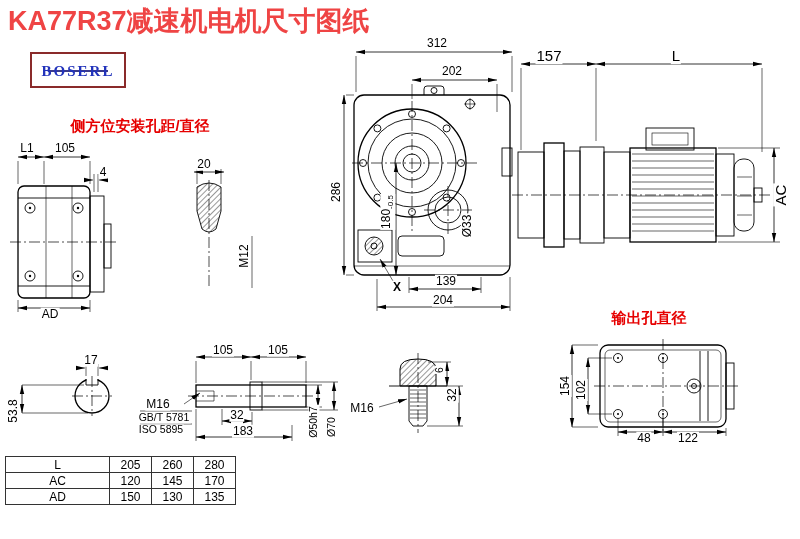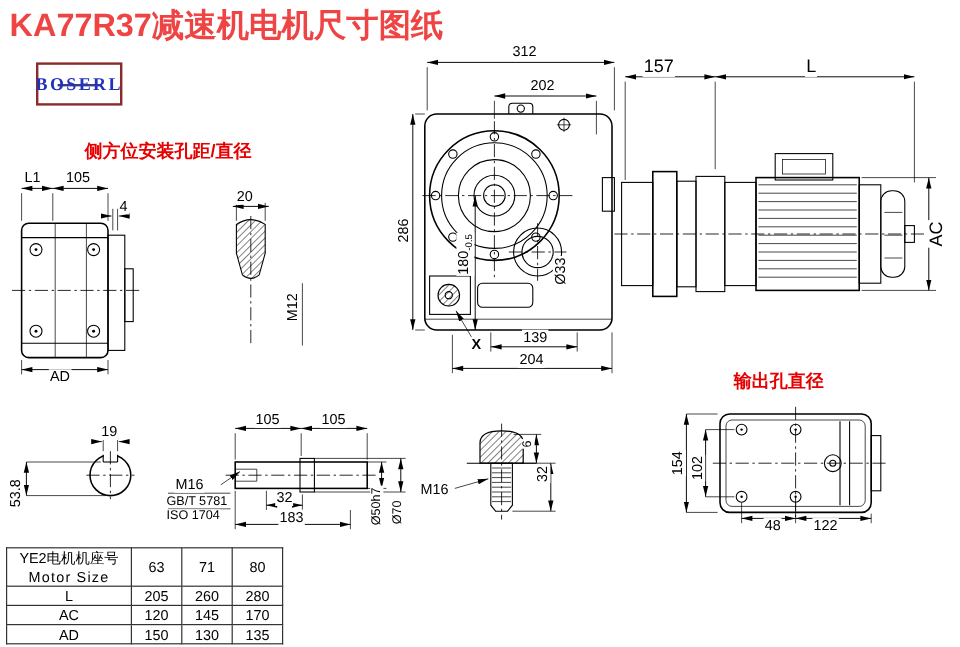--- a/index.html
+++ b/index.html
@@ -10,21 +10,21 @@
   
   .m{stroke:#000;stroke-width:1.3;fill:none}
   .t{stroke:#000;stroke-width:0.9;fill:none}
   .x{stroke:#000;stroke-width:0.6;fill:none}
   .c{stroke:#000;stroke-width:0.7;fill:none;stroke-dasharray:11 3 2 3}
   .dl{stroke:#000;stroke-width:0.8;fill:none;marker-start:url(#aS);marker-end:url(#aE)}
   .ae{marker-end:url(#aE)}
   .as{marker-start:url(#aS)}
   
   .title{position:absolute;left:8px;top:3px;font-size:27px;font-weight:bold;color:#ef4444;white-space:nowrap}
-  .logo{position:absolute;left:30px;top:52px;width:72px;height:30px;border:2px solid #8a2a2a;padding:16px;background:#fff}
+  .logo{position:absolute;left:30px;top:52px;width:96px;height:30px;border:2px solid #8a2a2a;padding:16px;background:#fff}
   .logo-inner{width:100%;height:100%;border:1px solid #3a3a8a;display:flex;align-items:center;justify-content:center;
     font-family:"Liberation Serif","DejaVu Serif",serif;font-weight:bold;font-size:15px;letter-spacing:2px;color:#2233bb}
   .red{position:absolute;transform:translate(-50%,-50%);color:#e60000;font-size:15px;font-weight:bold;white-space:nowrap;background:#fff;padding:0 2px}
   .d{position:absolute;transform:translate(-50%,-50%);font-size:12px;color:#000;white-space:nowrap;background:#fff;padding:0 1px;line-height:1.05}
   .d.dv{transform:translate(-50%,-50%) rotate(-90deg)}
   .big{font-size:15px;font-weight:normal}
   .lg{font-size:15px}
   .bold{font-weight:bold}
   .sm{font-size:10.5px}
   .tol{font-size:8px;vertical-align:-3px}
@@ -295,50 +295,41 @@
 <div class="d dv" style="left:244px;top:256px">M12</div>
 <div class="d" style="left:204px;top:164px">20</div>
 <div class="d bold" style="left:397px;top:287px">X</div>
 <div class="d" style="left:446px;top:281px">139</div>
 <div class="d" style="left:443px;top:300px">204</div>
 <div class="d" style="left:27px;top:148px">L1</div>
 <div class="d" style="left:65px;top:148px">105</div>
 <div class="d" style="left:103px;top:172px">4</div>
 <div class="d" style="left:50px;top:314px">AD</div>
 <div class="d dv lg" style="left:781px;top:195px">AC</div>
-<div class="d" style="left:91px;top:360px">19</div>
+<div class="d" style="left:91px;top:360px">17</div>
 <div class="d dv" style="left:13px;top:411px">53.8</div>
 <div class="d" style="left:223px;top:350px">105</div>
 <div class="d" style="left:278px;top:350px">105</div>
 <div class="d" style="left:158px;top:404px">M16</div>
 <div class="d sm" style="left:164px;top:418px">GB/T 5781</div>
-<div class="d sm" style="left:161px;top:430px">ISO 1704</div>
+<div class="d sm" style="left:161px;top:430px">ISO 5895</div>
 <div class="d" style="left:237px;top:415px">32</div>
 <div class="d" style="left:243px;top:431px">183</div>
 <div class="d dv sm" style="left:314px;top:422px">Ø50h7</div>
 <div class="d dv sm" style="left:332px;top:427px">Ø70</div>
 <div class="d" style="left:362px;top:408px">M16</div>
 <div class="d dv sm" style="left:440px;top:370px">6</div>
 <div class="d dv" style="left:452px;top:395px">32</div>
 <div class="d dv" style="left:565px;top:386px">154</div>
 <div class="d dv" style="left:581px;top:390px">102</div>
 <div class="d" style="left:644px;top:438px">48</div>
 <div class="d" style="left:688px;top:438px">122</div>
 
 <table class="spec">
   <tbody>
-    <tr>
-      <td class="h">
-        <div>YE2电机机座号</div>
-        <div class="en">Motor Size</div>
-      </td>
-      <td class="v">63</td>
-      <td class="v">71</td>
-      <td class="v">80</td>
-    </tr>
     <tr>
       <td class="h">L</td>
       <td class="v">205</td>
       <td class="v">260</td>
       <td class="v">280</td>
     </tr>
     <tr>
       <td class="h">AC</td>
       <td class="v">120</td>
       <td class="v">145</td>

